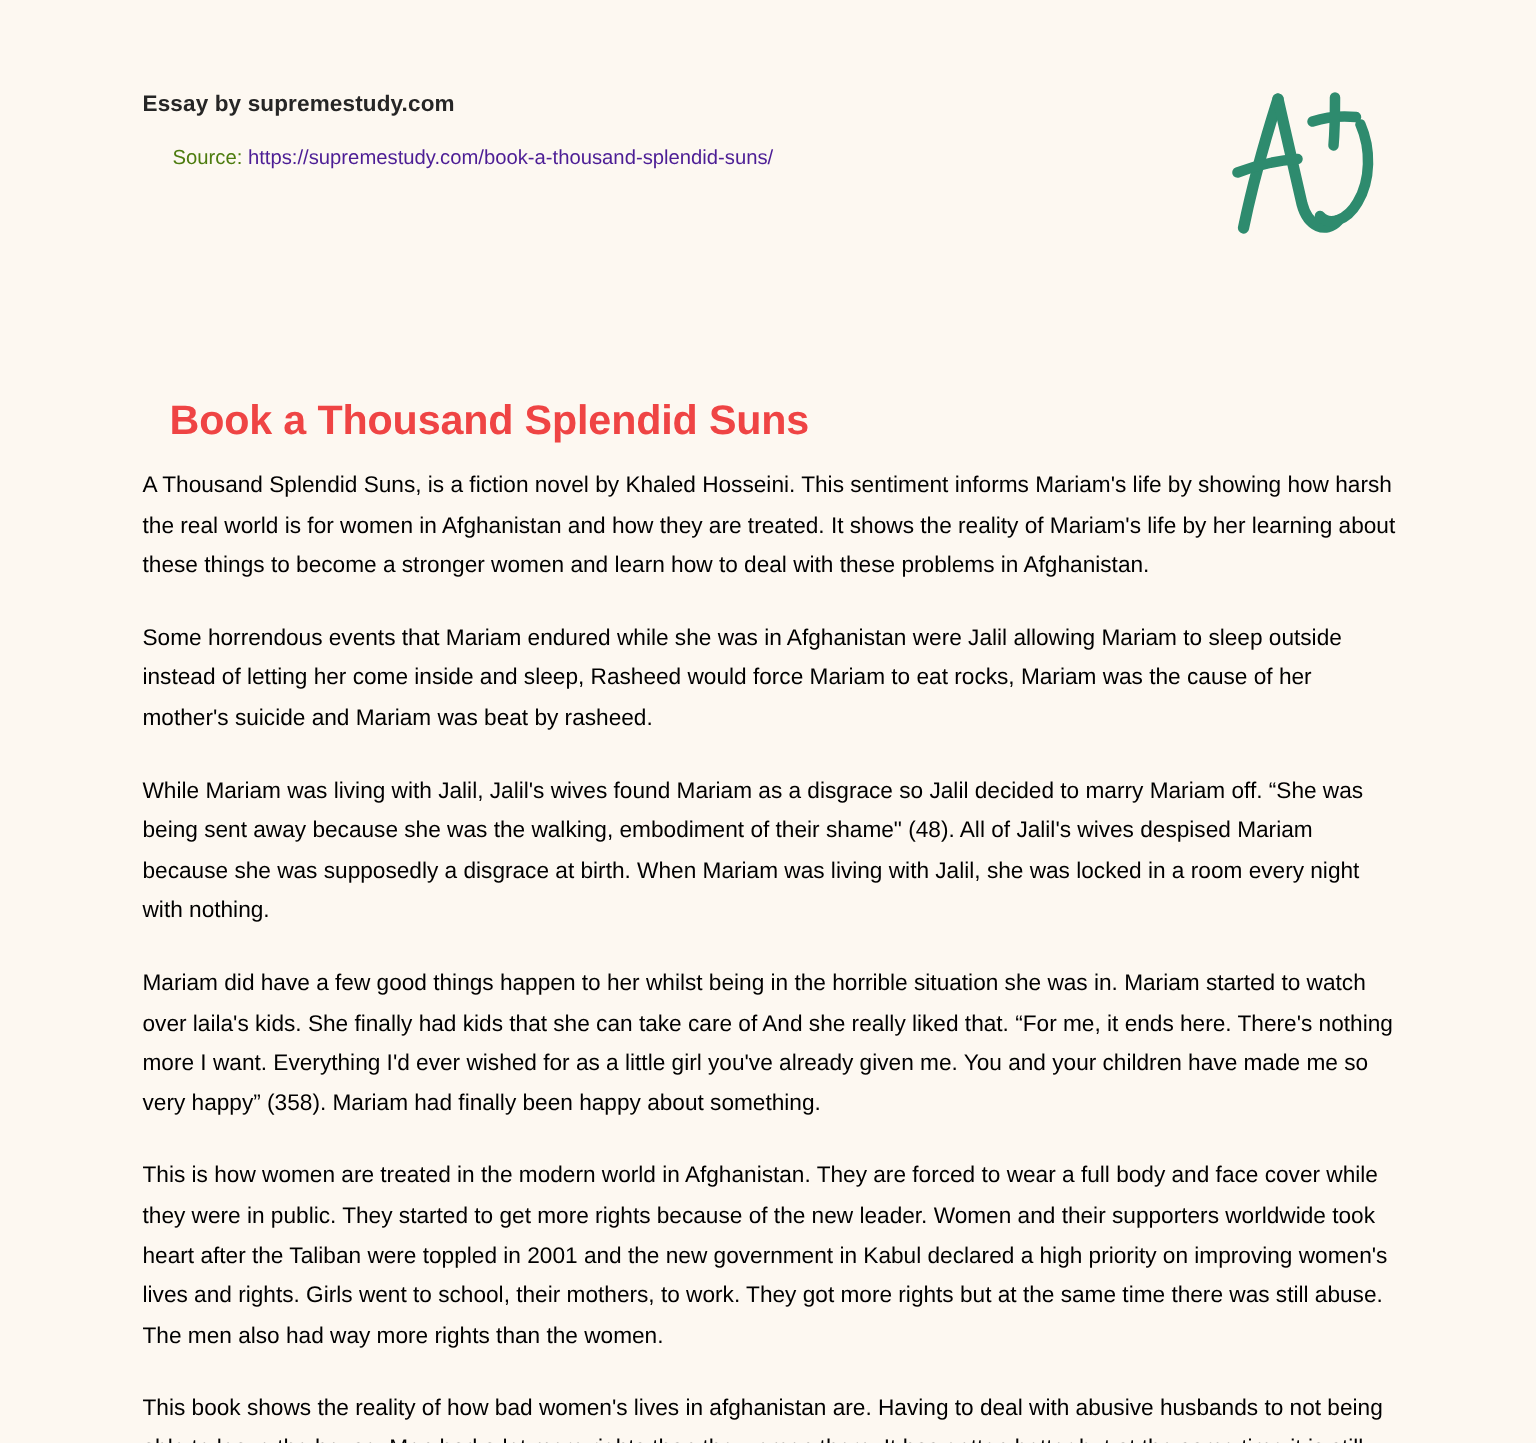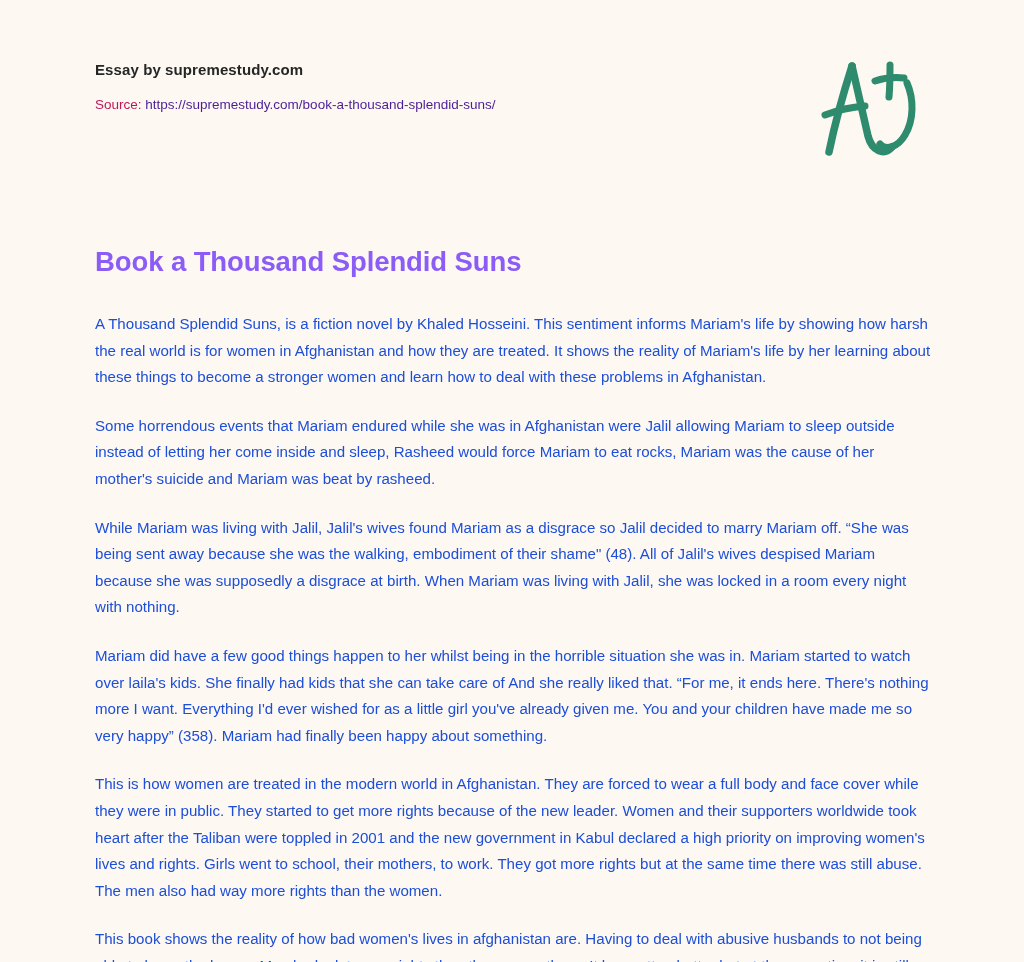--- a/index.html
+++ b/index.html
@@ -54,21 +54,22 @@
 
   .source-line {
     margin: 0;
     margin-top: 16px;
     font-size: 13.5px;
     line-height: 1.4;
     white-space: nowrap;
   }
 
   .source-label {
-    color: #be185d;
+    color: #4d7c0f;
+    margin-left: 20px;
   }
 
   .source-url {
     color: #4c1d95;
     text-decoration: none;
   }
 
   
   .logo {
     position: absolute;
@@ -83,41 +84,41 @@
     width: 120px;
     height: 120px;
   }
 
   
   .article-title {
     position: absolute;
     left: 95px;
     top: 245px;
     width: 837px;
-    margin: 0;
+    margin: 18px;
     font-size: 27.5px;
     font-weight: bold;
-    color: #8b5cf6;
+    color: #ef4444;
     line-height: 1.25;
     letter-spacing: -0.1px;
   }
 
   
   .article-body {
     position: absolute;
     left: 95px;
     top: 311px;
     width: 838px;
   }
 
   .article-body p {
     margin: 0 0 22px 0;
     font-size: 15.1px;
     line-height: 26.6px;
-    color: #1d4ed8;
+    color: #000000;
     text-align: left;
   }
 
   .article-body p:last-child {
     margin-bottom: 0;
   }
 </style>
 </head>
 <body>
 

